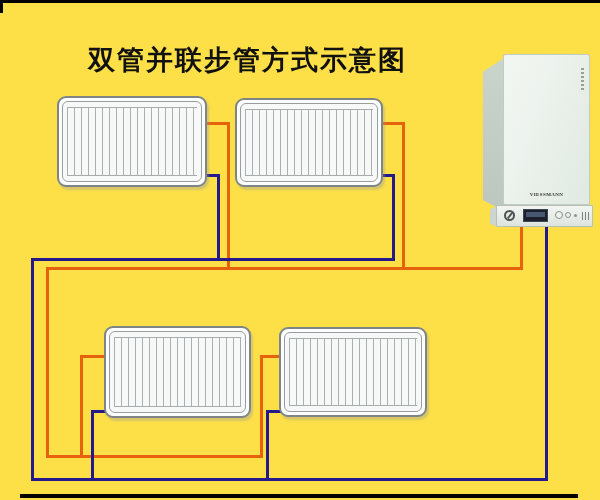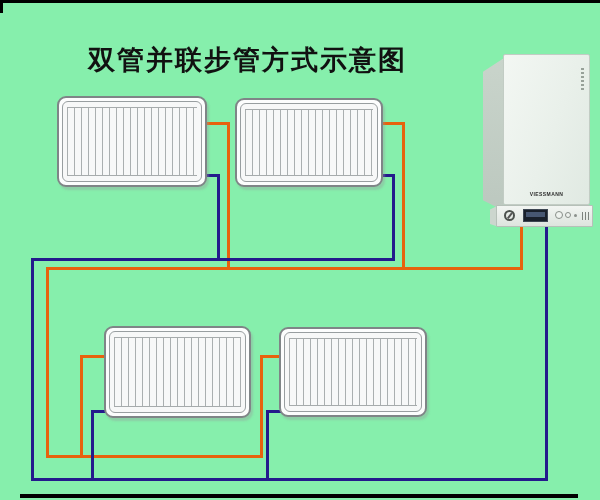--- a/index.html
+++ b/index.html
@@ -1,18 +1,18 @@
 <!DOCTYPE html>
 <html><head>
 <meta charset="utf-8">
 <style>
   html,body{margin:0;padding:0;background:#ffffff;}
   #stage{
-    position:relative;width:600px;height:500px;background:#86efac;overflow:hidden;
-    font-family:Liberation Sans, sans-serif;
+    position:relative;width:600px;height:500px;background:#fde047;overflow:hidden;
+    font-family:Liberation Serif, serif;
   }
   
   #title{
     position:absolute;left:88px;top:42px;margin:0;
     font-size:27px;font-weight:700;color:#111;letter-spacing:2px;white-space:nowrap;
   }
   
   .frame-line{position:absolute;background:#000;z-index:1;}
   .pipe{position:absolute;z-index:2;}
   

